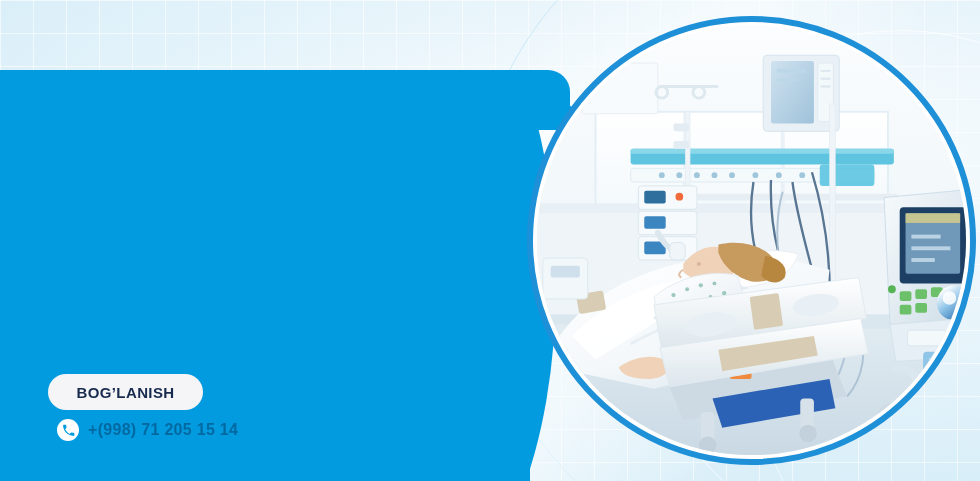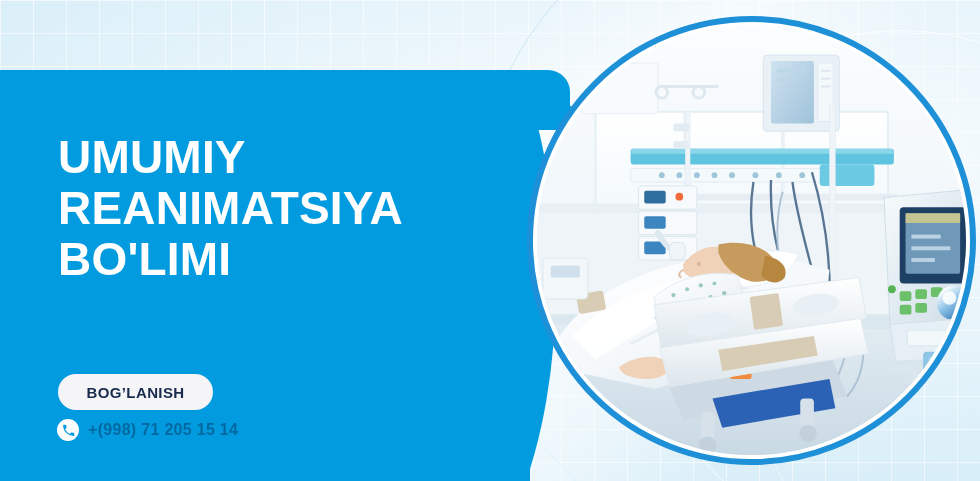--- a/index.html
+++ b/index.html
@@ -108,21 +108,21 @@
     color: #ffffff;
     font-size: 46px;
     line-height: 51px;
     font-weight: bold;
     letter-spacing: 0.2px;
     text-transform: uppercase;
     white-space: pre-line;
   }
   .cta-button {
     position: absolute;
-    left: 58px;
+    left: 48px;
     top: 374px;
     min-width: 155px;
     height: 36px;
     padding: 0 22px;
     border: none;
     border-radius: 18px;
     background: #F5F5F7;
     color: #182A4E;
     font-family: "Liberation Sans", sans-serif;
     font-size: 15px;
@@ -372,25 +372,20 @@
         <g stroke="#dbe7ef" stroke-width="7" fill="none" stroke-linecap="round">
           <path d="M366 352 C 386 348, 396 364, 382 378 C 368 392, 380 404, 398 400"></path>
         </g>
         <rect x="396" y="334" width="34" height="22" rx="4" fill="#8fc6e8"></rect>
         <rect x="402" y="340" width="22" height="10" rx="2" fill="#bcdff3"></rect>
         <ellipse cx="392" cy="396" rx="42" ry="14" fill="#cfdce6"></ellipse>
       </svg>
     </div>
   </div>
 
-  <div class="content">
-    <h1 class="headline">UMUMIY
-REANIMATSIYA
-BO'LIMI</h1>
-  </div>
 
   <button class="cta-button">BOG’LANISH</button>
 
   <a class="phone-row" href="#">
     <span class="phone-icon">
       <svg width="13" height="13" viewBox="0 0 24 24" fill="#039BE0" aria-hidden="true">
         <path d="M6.6 10.8c1.7 3.3 4.3 5.9 7.6 7.6l2.5-2.5c.3-.3.8-.4 1.2-.3 1.2.4 2.5.6 3.8.6.6 0 1 .4 1 1V21c0 .6-.4 1-1 1C10.8 22 2 13.2 2 2.5c0-.6.4-1 1-1h3.8c.6 0 1 .4 1 1 0 1.3.2 2.6.6 3.8.1.4 0 .9-.3 1.2l-2.5 2.3z"></path>
       </svg>
     </span>
     <span class="phone-number">+(998) 71 205 15 14</span>

